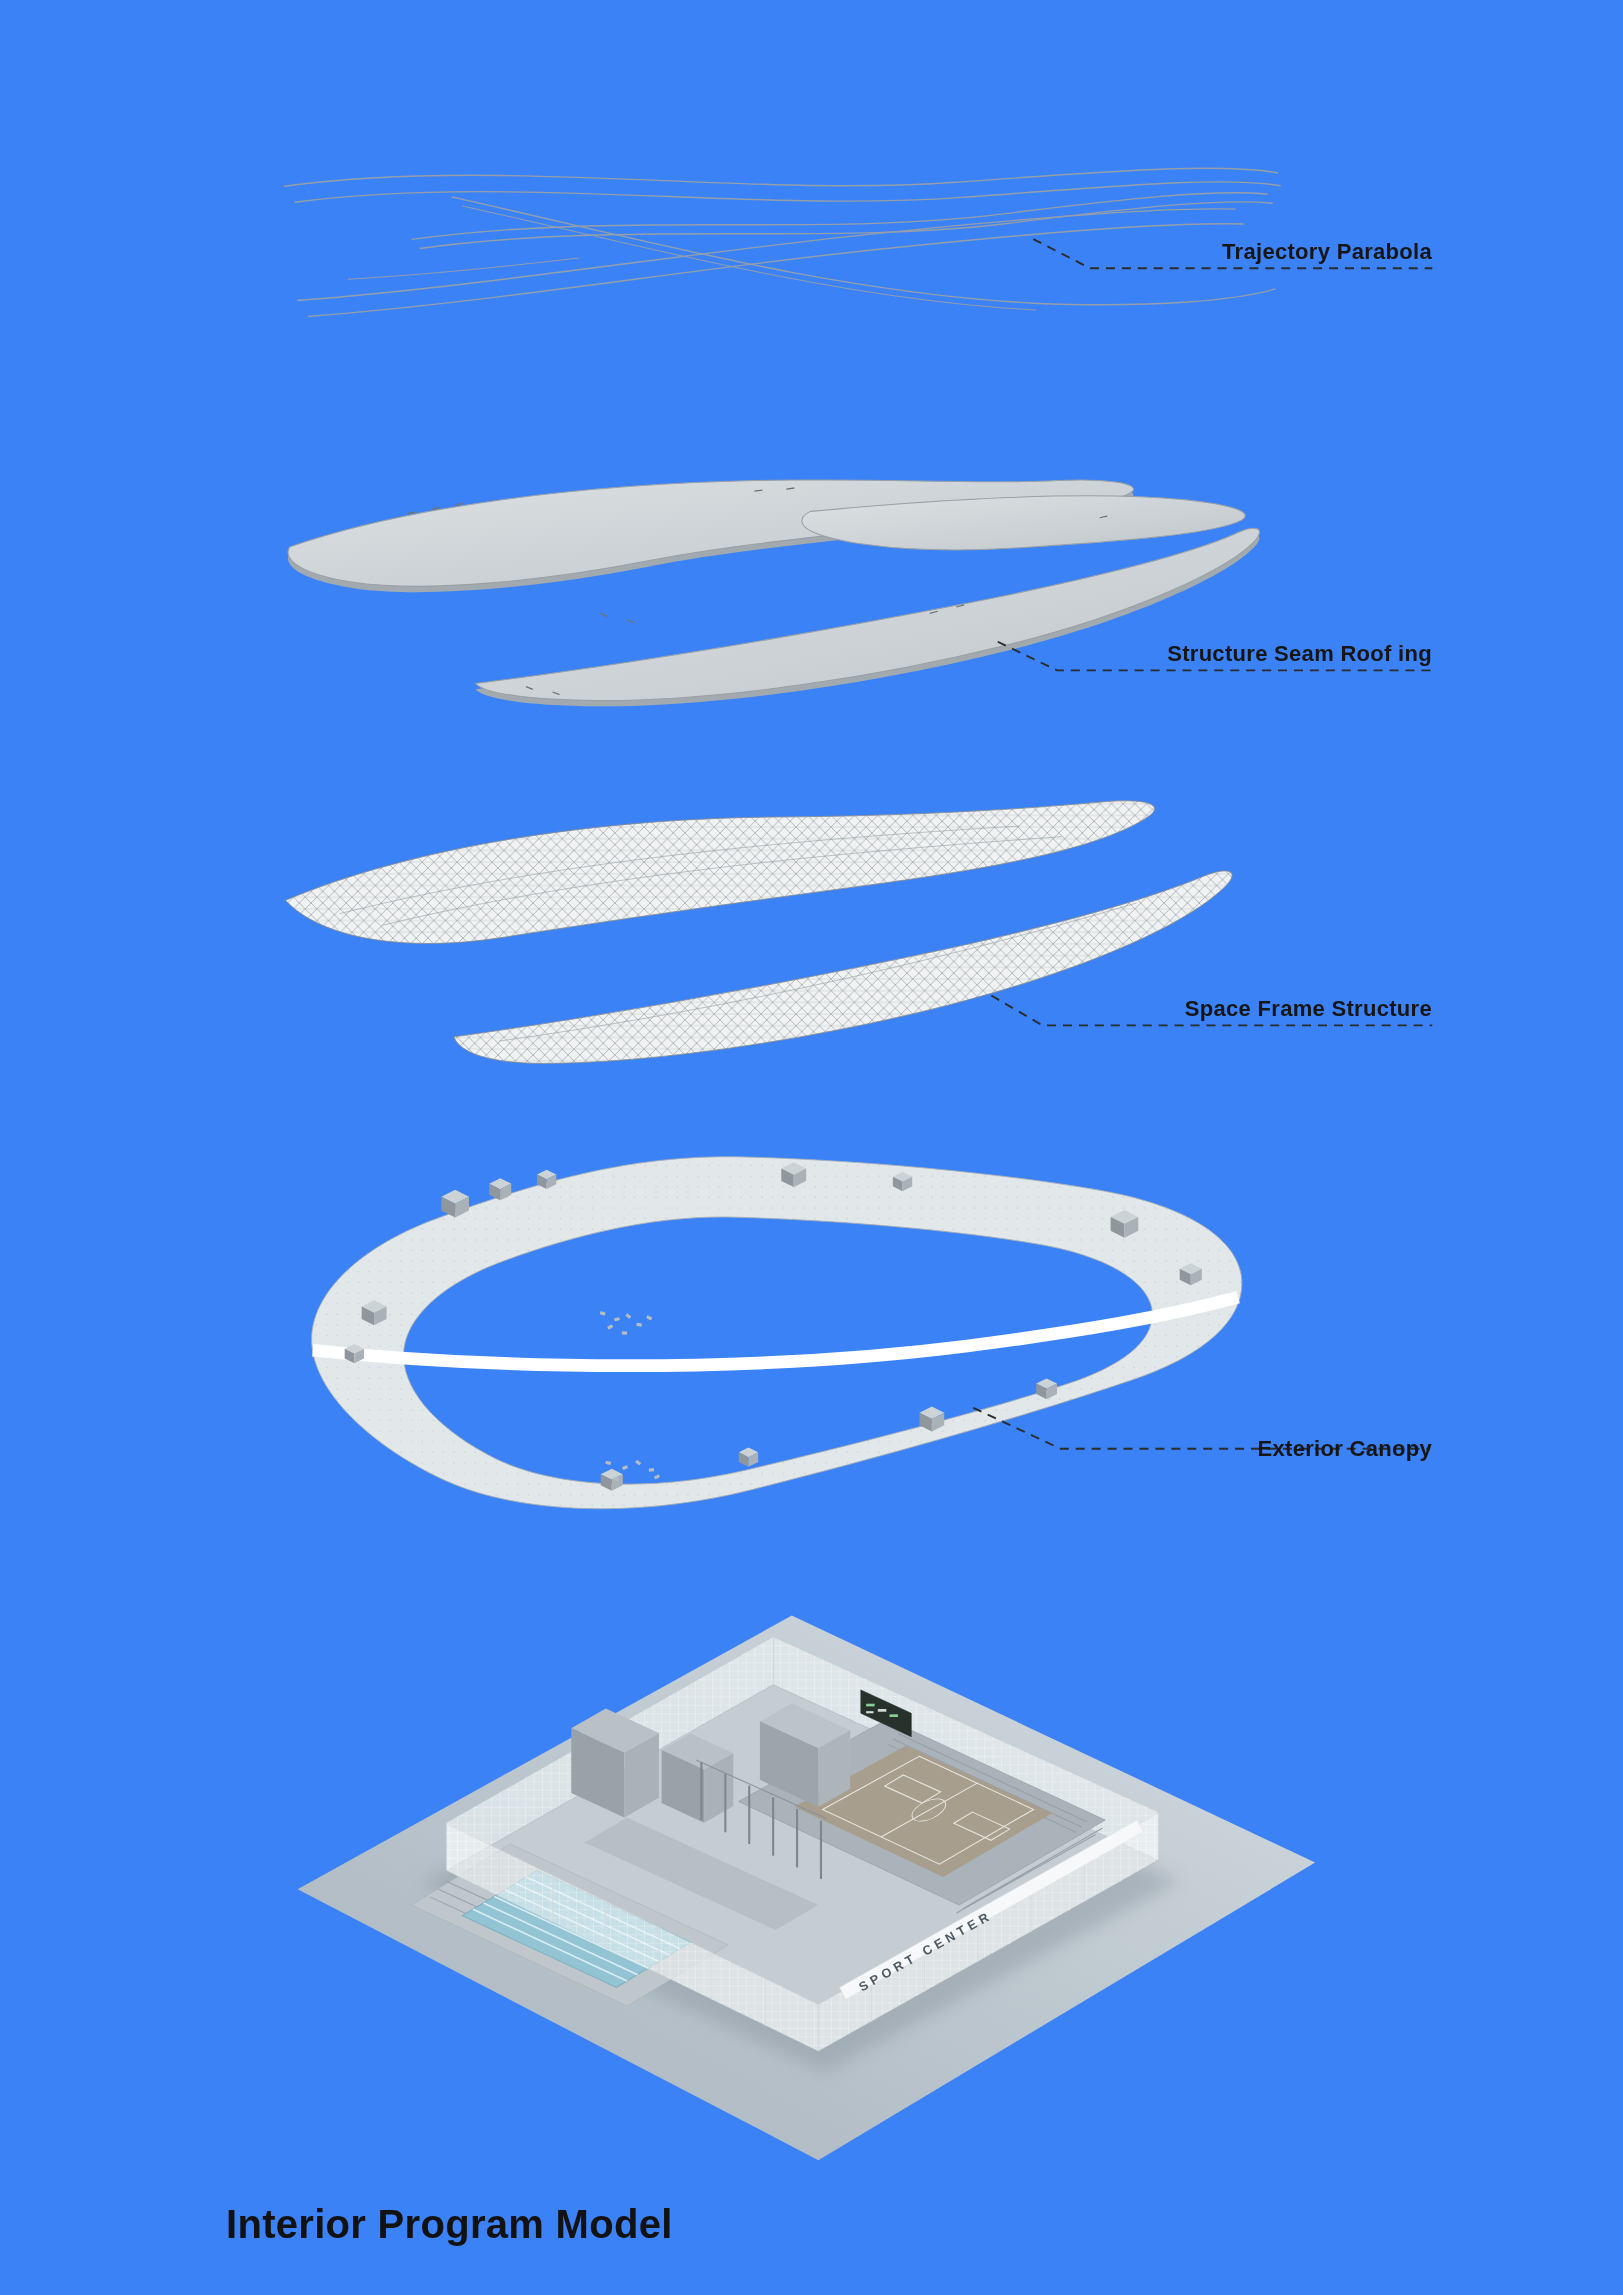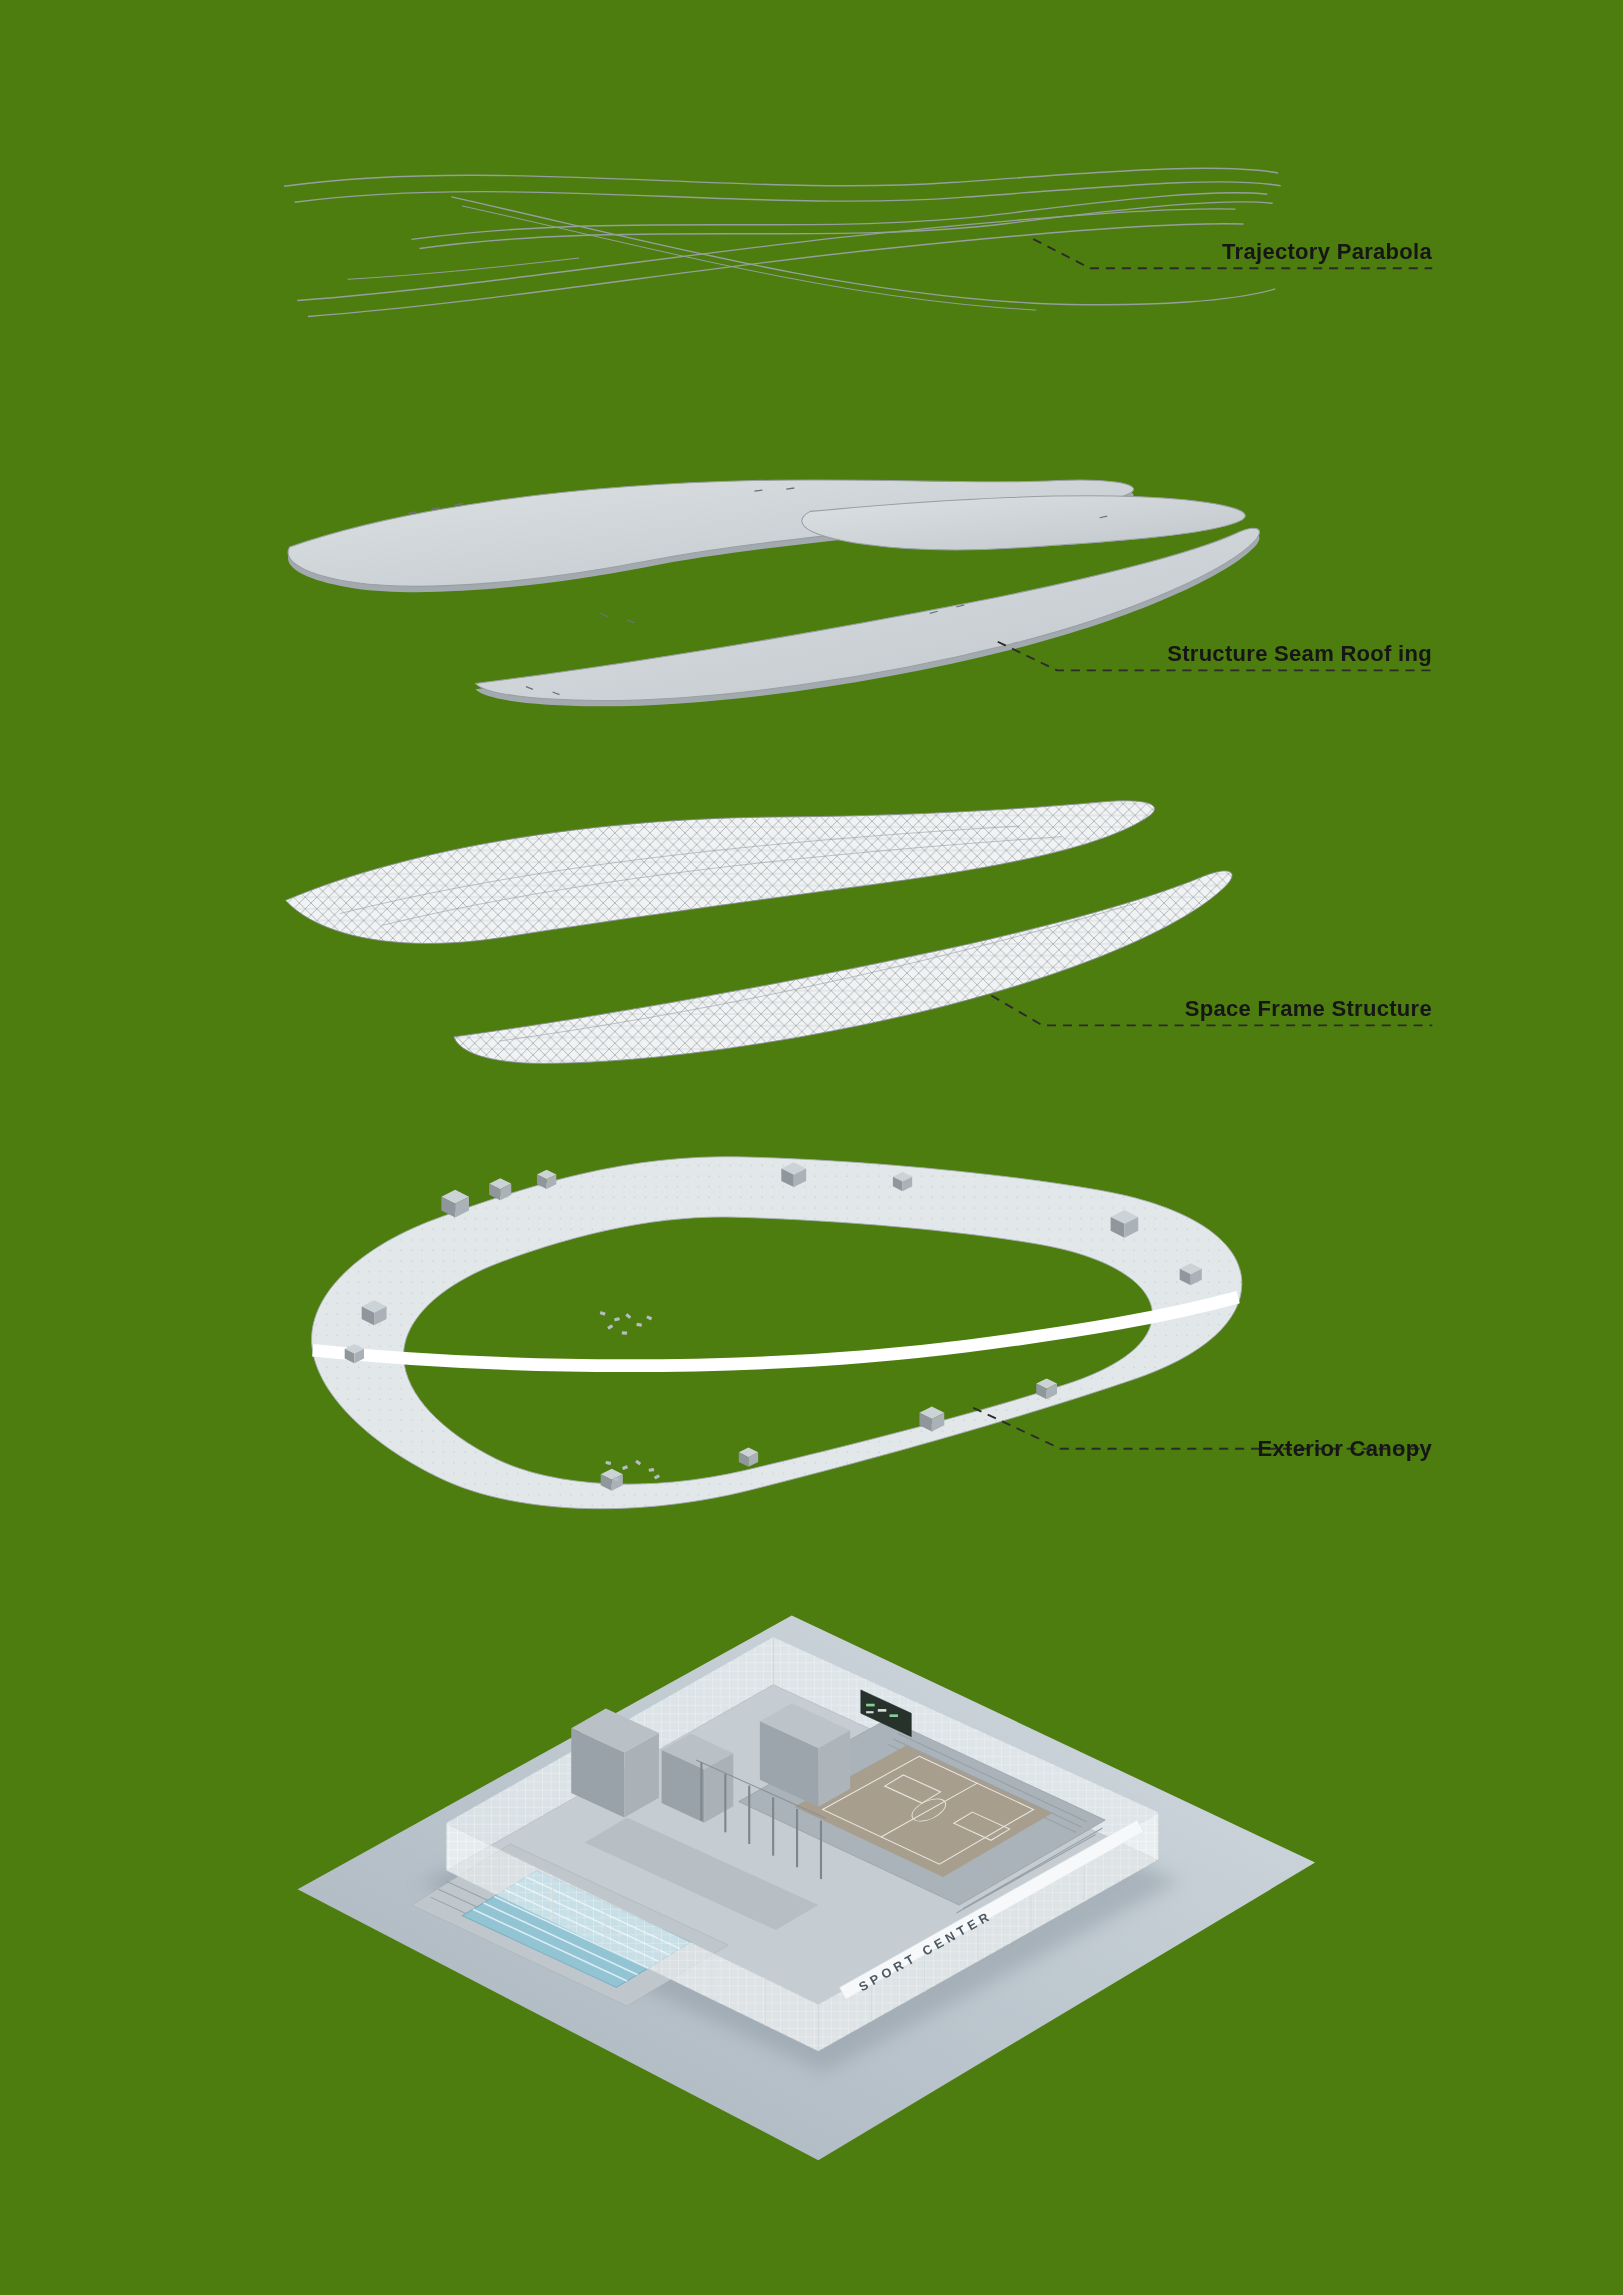--- a/index.html
+++ b/index.html
@@ -1,19 +1,19 @@
 <!DOCTYPE html>
 <html style="font-size:8.5px"><head>
 <meta charset="utf-8">
 <style>
   html,body{margin:0;padding:0;background:#ffffff;}
   .page{
     position:relative;
     width:1623px;height:2295px;
-    background:#4d7c0f;
+    background:#3b82f6;
     font-family:"Liberation Sans", sans-serif;
     overflow:hidden;
   }
   .layer-svg{position:absolute;display:block;}
   .leader-overlay{position:absolute;left:0;top:0;pointer-events:none;}
   .callout-label{
     position:absolute;
     right:191px;
     font-weight:bold;
     font-size:22px;
@@ -149,20 +149,21 @@
       <polyline points="1866,1874 1962,1930 2696,1930"></polyline>
       <polyline points="1832,2650 1996,2727 2692,2727"></polyline>
     </g>
   </svg>
 
   <div class="callout-label" style="top:239px;">Trajectory Parabola</div>
   <div class="callout-label" style="top:641px;">Structure Seam Roof ing</div>
   <div class="callout-label" style="top:996px;">Space Frame Structure</div>
   <div class="callout-label" style="top:1419px;margin-top:17px;">Exterior Canopy</div>
 
+  <div class="section-title" style="left:226px;top:2202px;">Interior Program Model</div>
 
   <svg class="layer-svg" style="left:287px;top:1594px;" width="1052" height="585" viewBox="0 0 1980 1100">
     <defs>
       <linearGradient id="groundGrad" x1="1" y1="0" x2="0" y2="1">
         <stop offset="0" stop-color="#d3dbe0"></stop>
         <stop offset="1" stop-color="#a7b3bd"></stop>
       </linearGradient>
       <pattern id="fgrid" width="16" height="16" patternUnits="userSpaceOnUse">
         <path d="M0,0 H16 M0,0 V16" stroke="#ffffff" stroke-width="1.2" opacity="0.9" fill="none"></path>
       </pattern>

